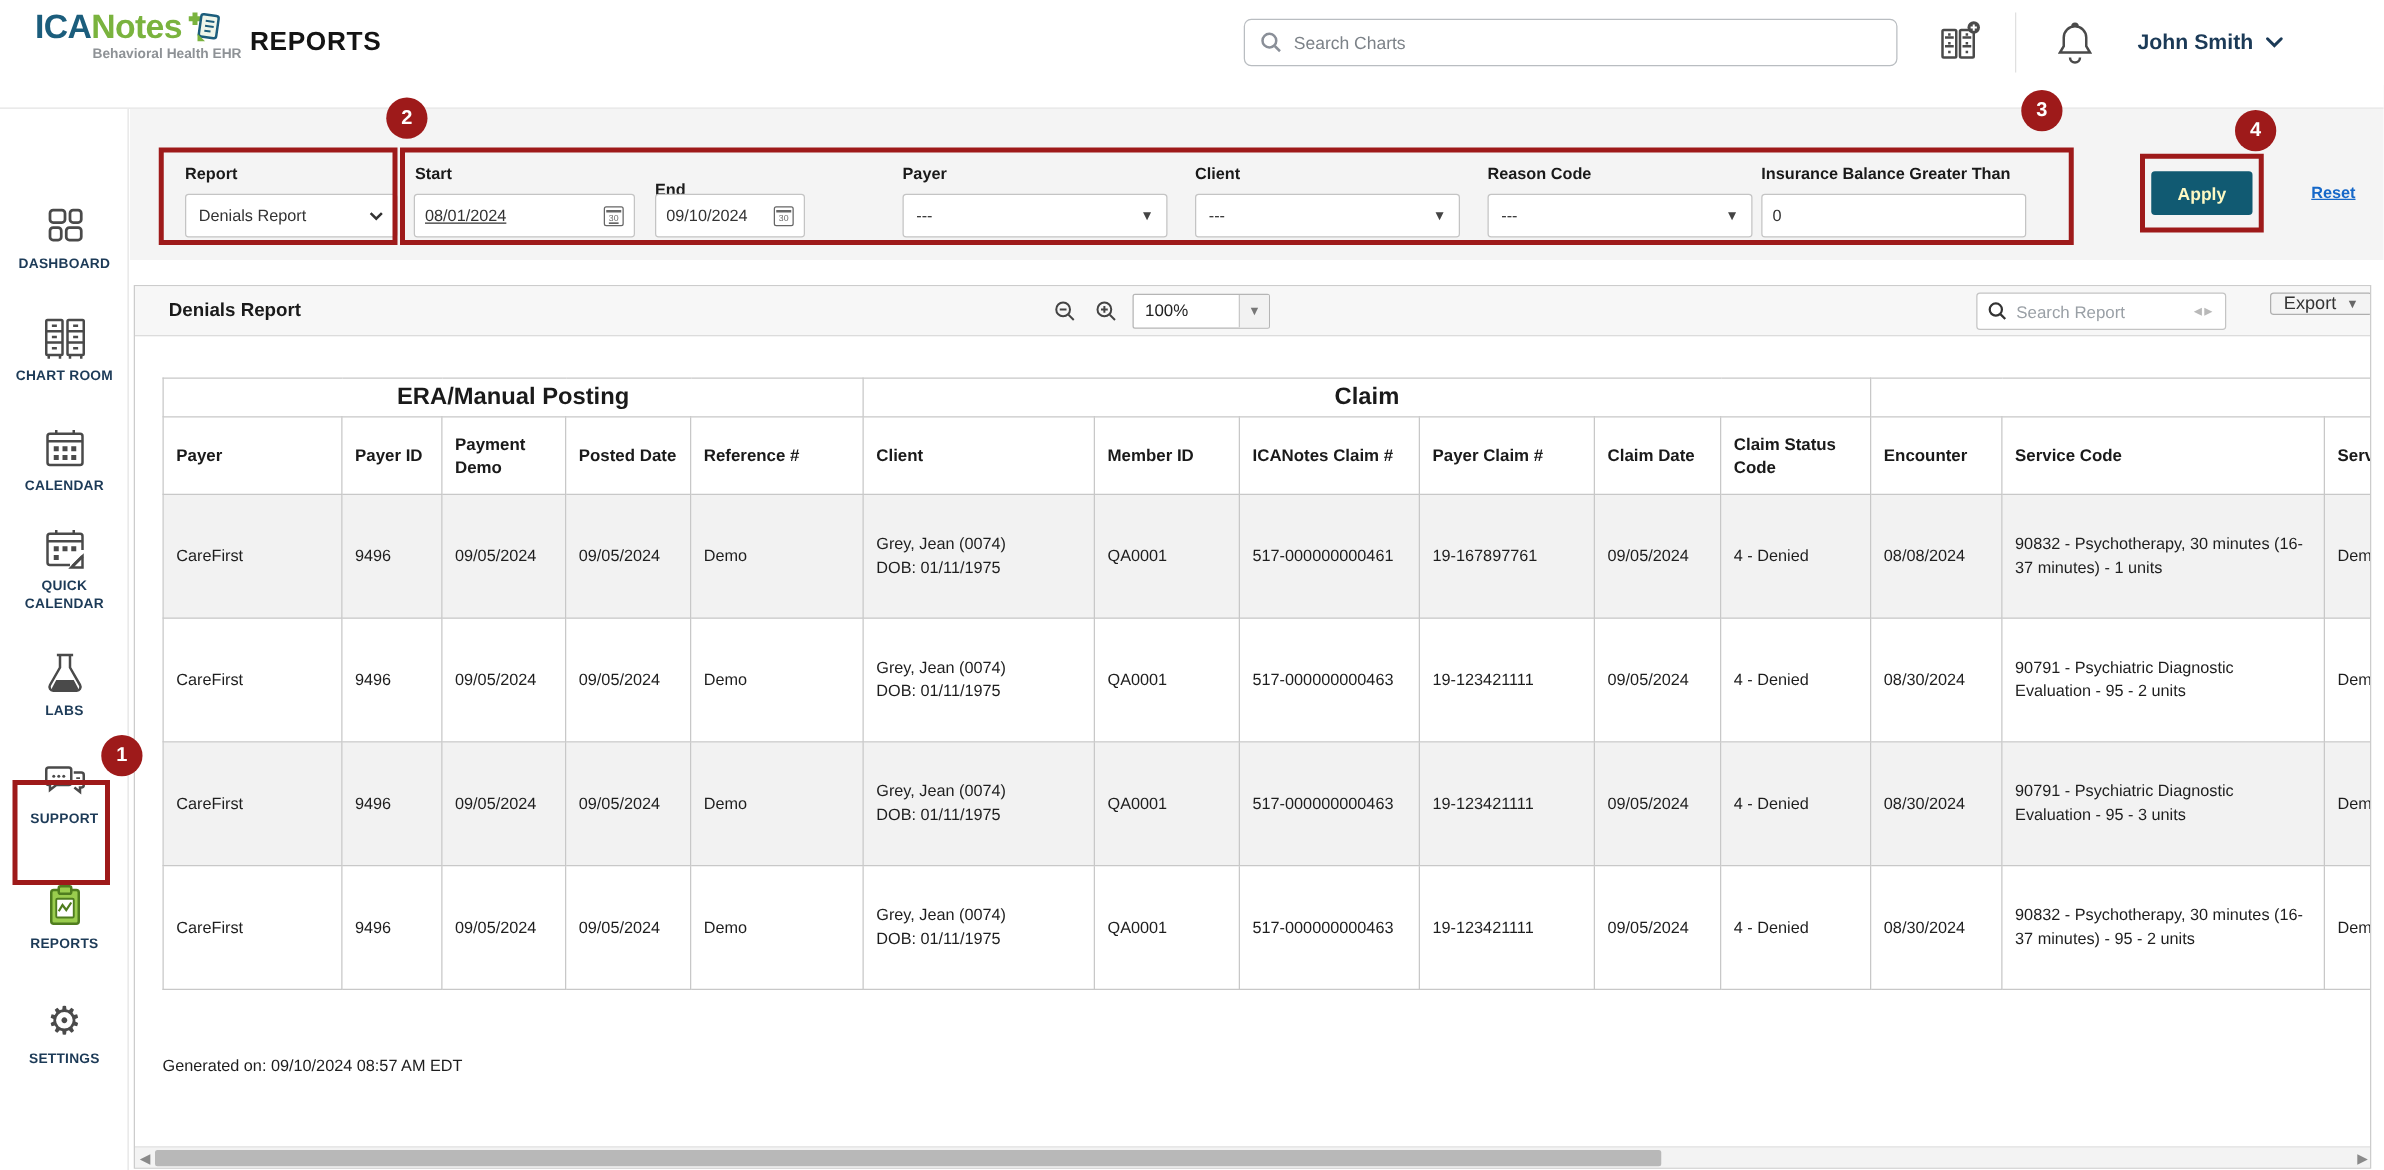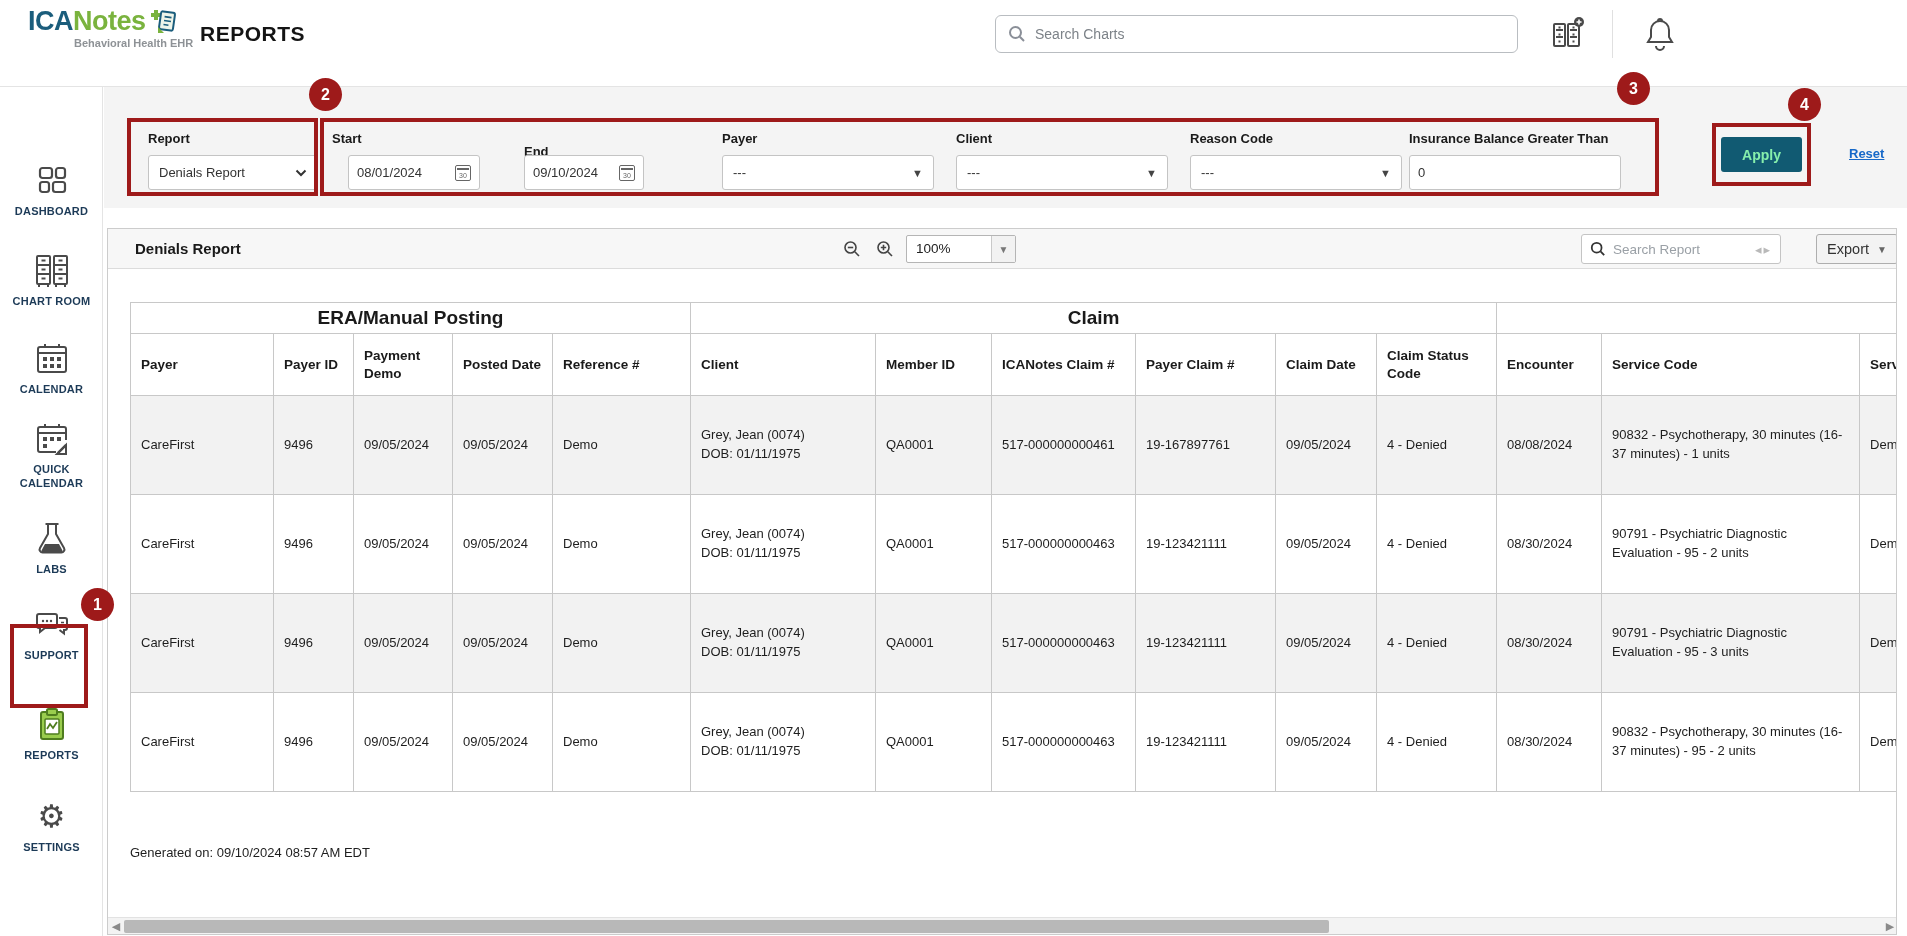--- a/index.html
+++ b/index.html
@@ -49,42 +49,42 @@
     border-radius:3px; font-size:13px; color:#333; }
   .f-input { display:flex; align-items:center; padding:0 8px; }
   .f-input input { border:none; outline:none; flex:1; font-size:13px; color:#333; font-family:inherit; min-width:0; }
   .cal-glyph { width:16px; height:16px; border:1.5px solid #666; border-radius:2px; position:relative;
     font-size:7px; color:#666; display:flex; align-items:flex-end; justify-content:center; line-height:1;
     padding-bottom:1px; flex:0 0 auto; }
   .cal-glyph::before { content:""; position:absolute; top:2px; left:1px; right:1px; height:2px; background:#666; }
   .ddl { display:flex; align-items:center; justify-content:space-between; padding:0 10px; cursor:pointer; }
   .ddl .arr { color:#444; font-size:11px; }
   .apply-btn { position:absolute; left:1617px; top:69px; width:81px; height:35px; background:#115a72;
-    color:#86efac; border:none; border-radius:3px; font-size:14px; font-weight:700; cursor:pointer; font-family:inherit; }
+    color:#fef9c3; border:none; border-radius:3px; font-size:14px; font-weight:700; cursor:pointer; font-family:inherit; }
   .reset-link { position:absolute; left:1745px; top:78px; font-size:13px; font-weight:700;
     color:#1668c8; text-decoration:underline; cursor:pointer; }
 
   
   .panel { position:absolute; left:107px; top:228px; width:1790px; height:707px;
     border:1px solid #cccccc; background:#fff; overflow:hidden; }
   .panel-toolbar { height:40px; background:#f7f7f7; border-bottom:1px solid #dcdcdc; position:relative; }
   .panel-title { position:absolute; left:27px; top:0; line-height:40px; font-size:15px; font-weight:700; color:#1a1a1a; }
   .zoom-ico { position:absolute; top:11px; cursor:pointer; }
   .zoom-sel { position:absolute; left:798px; top:6px; width:110px; height:28px; background:#fff;
     border:1px solid #b5b5b5; border-radius:2px; display:flex; cursor:pointer; }
   .zoom-sel .zv { flex:1; font-size:13.5px; color:#222; padding:5px 0 0 9px; }
   .zoom-sel .za { width:24px; border-left:1px solid #c9c9c9; background:#f2f2f2; color:#777;
     font-size:10px; display:flex; align-items:center; justify-content:center; }
   .search-report { position:absolute; left:1473px; top:5px; width:200px; height:30px; border:1px solid #c4c4c4;
     border-radius:3px; background:#fff; display:flex; align-items:center; padding:0 8px; }
   .search-report input { border:none; outline:none; width:100px; font-size:13.5px; color:#ec4899;
     font-family:inherit; margin-left:7px; background:transparent; }
   .search-report input::placeholder { color:#9aa0a6; }
   .sr-nav { margin-left:auto; color:#b9b9b9; font-size:13px; letter-spacing:2px; cursor:pointer; }
-  .export-btn { position:absolute; left:1708px; top:5px; width:82px; height:30px; background:#f3f3f3;
+  .export-btn { position:absolute; left:1708px; top:5px; width:82px; height:18px; background:#f3f3f3;
     border:1px solid #aeaeae; border-radius:3px; font-size:14.5px; color:#333; cursor:pointer;
     display:flex; align-items:center; justify-content:center; gap:8px; font-family:inherit; }
   .export-btn .xarr { font-size:10px; color:#666; }
 
   
   table.rep { border-collapse:collapse; table-layout:fixed; width:1849px; margin:33px 0 0 22px; }
   table.rep th, table.rep td { border:1px solid #c8c8c8; font-size:13px; }
   table.rep thead th { background:#fff; color:#1a1a1a; font-weight:700; }
   #group-row th { height:31px; text-align:center; font-size:19px; }
   #head-row th { height:62px; text-align:left; padding:4px 10px; vertical-align:middle; font-size:13.5px; line-height:1.3; }
@@ -147,20 +147,28 @@
     </svg>
   </div>
   <div class="hdr-divider"></div>
   <div class="hdr-bell">
     <svg width="34" height="36" viewBox="0 0 34 36" fill="none" stroke="#4a4a4a" stroke-width="2">
       <path d="M17 5 a9 9 0 0 1 9 9 v7 l3 5 H5 l3 -5 v-7 a9 9 0 0 1 9 -9 z"></path>
       <path d="M13 30 a4 4 0 0 0 8 0"></path>
       <path d="M15 5 a2 2 0 0 1 4 0"></path>
     </svg>
   </div>
+  <div class="user-menu">
+    <span class="user-name">John Smith</span>
+    <span>
+      <svg width="15" height="10" viewBox="0 0 15 10">
+          <path d="M2 2 l5.5 5.5 L13 2" fill="none" stroke="#1b3a57" stroke-width="2.4" stroke-linecap="round"></path>
+        </svg>
+    </span>
+  </div>
 </div>
 
 <div class="sidebar">
 
   <div class="sb-item" style="top:94px;">
     <span class="sb-icon">
       <svg width="36" height="36" viewBox="0 0 36 36" fill="none" stroke="#4a4a4a" stroke-width="2.2" style="margin:0 auto;">
         <rect x="6" y="6" width="12" height="10" rx="2.5"></rect>
           <rect x="22" y="6" width="9" height="10" rx="2.5"></rect>
         <rect x="6" y="20" width="9" height="10" rx="2.5"></rect>
@@ -264,21 +272,21 @@
 
   <span class="f-label" style="left:44px; top:63px;">Report</span>
   <div class="ddl" style="left:44px; top:87px; width:170px;">
     <span>Denials Report</span>
     <svg width="12" height="8" viewBox="0 0 12 8">
         <path d="M1.5 1.5 l4.5 4.5 l4.5 -4.5" fill="none" stroke="#333" stroke-width="2"></path>
       </svg>
   </div>
 
   <span class="f-label" style="left:228px; top:63px;">Start</span>
-  <div class="f-input" style="left:244px; top:87px; width:132px;">
+  <div class="f-input" style="left:227px; top:87px; width:177px;text-decoration:underline;">
     <input type="text" value="08/01/2024" style="">
     <span class="cal-glyph">30</span>
   </div>
 
   <span class="f-label" style="left:420px; top:76px;">End</span>
   <div class="f-input" style="left:420px; top:87px; width:120px;">
     <input type="text" value="09/10/2024" style="">
     <span class="cal-glyph">30</span>
   </div>
 

